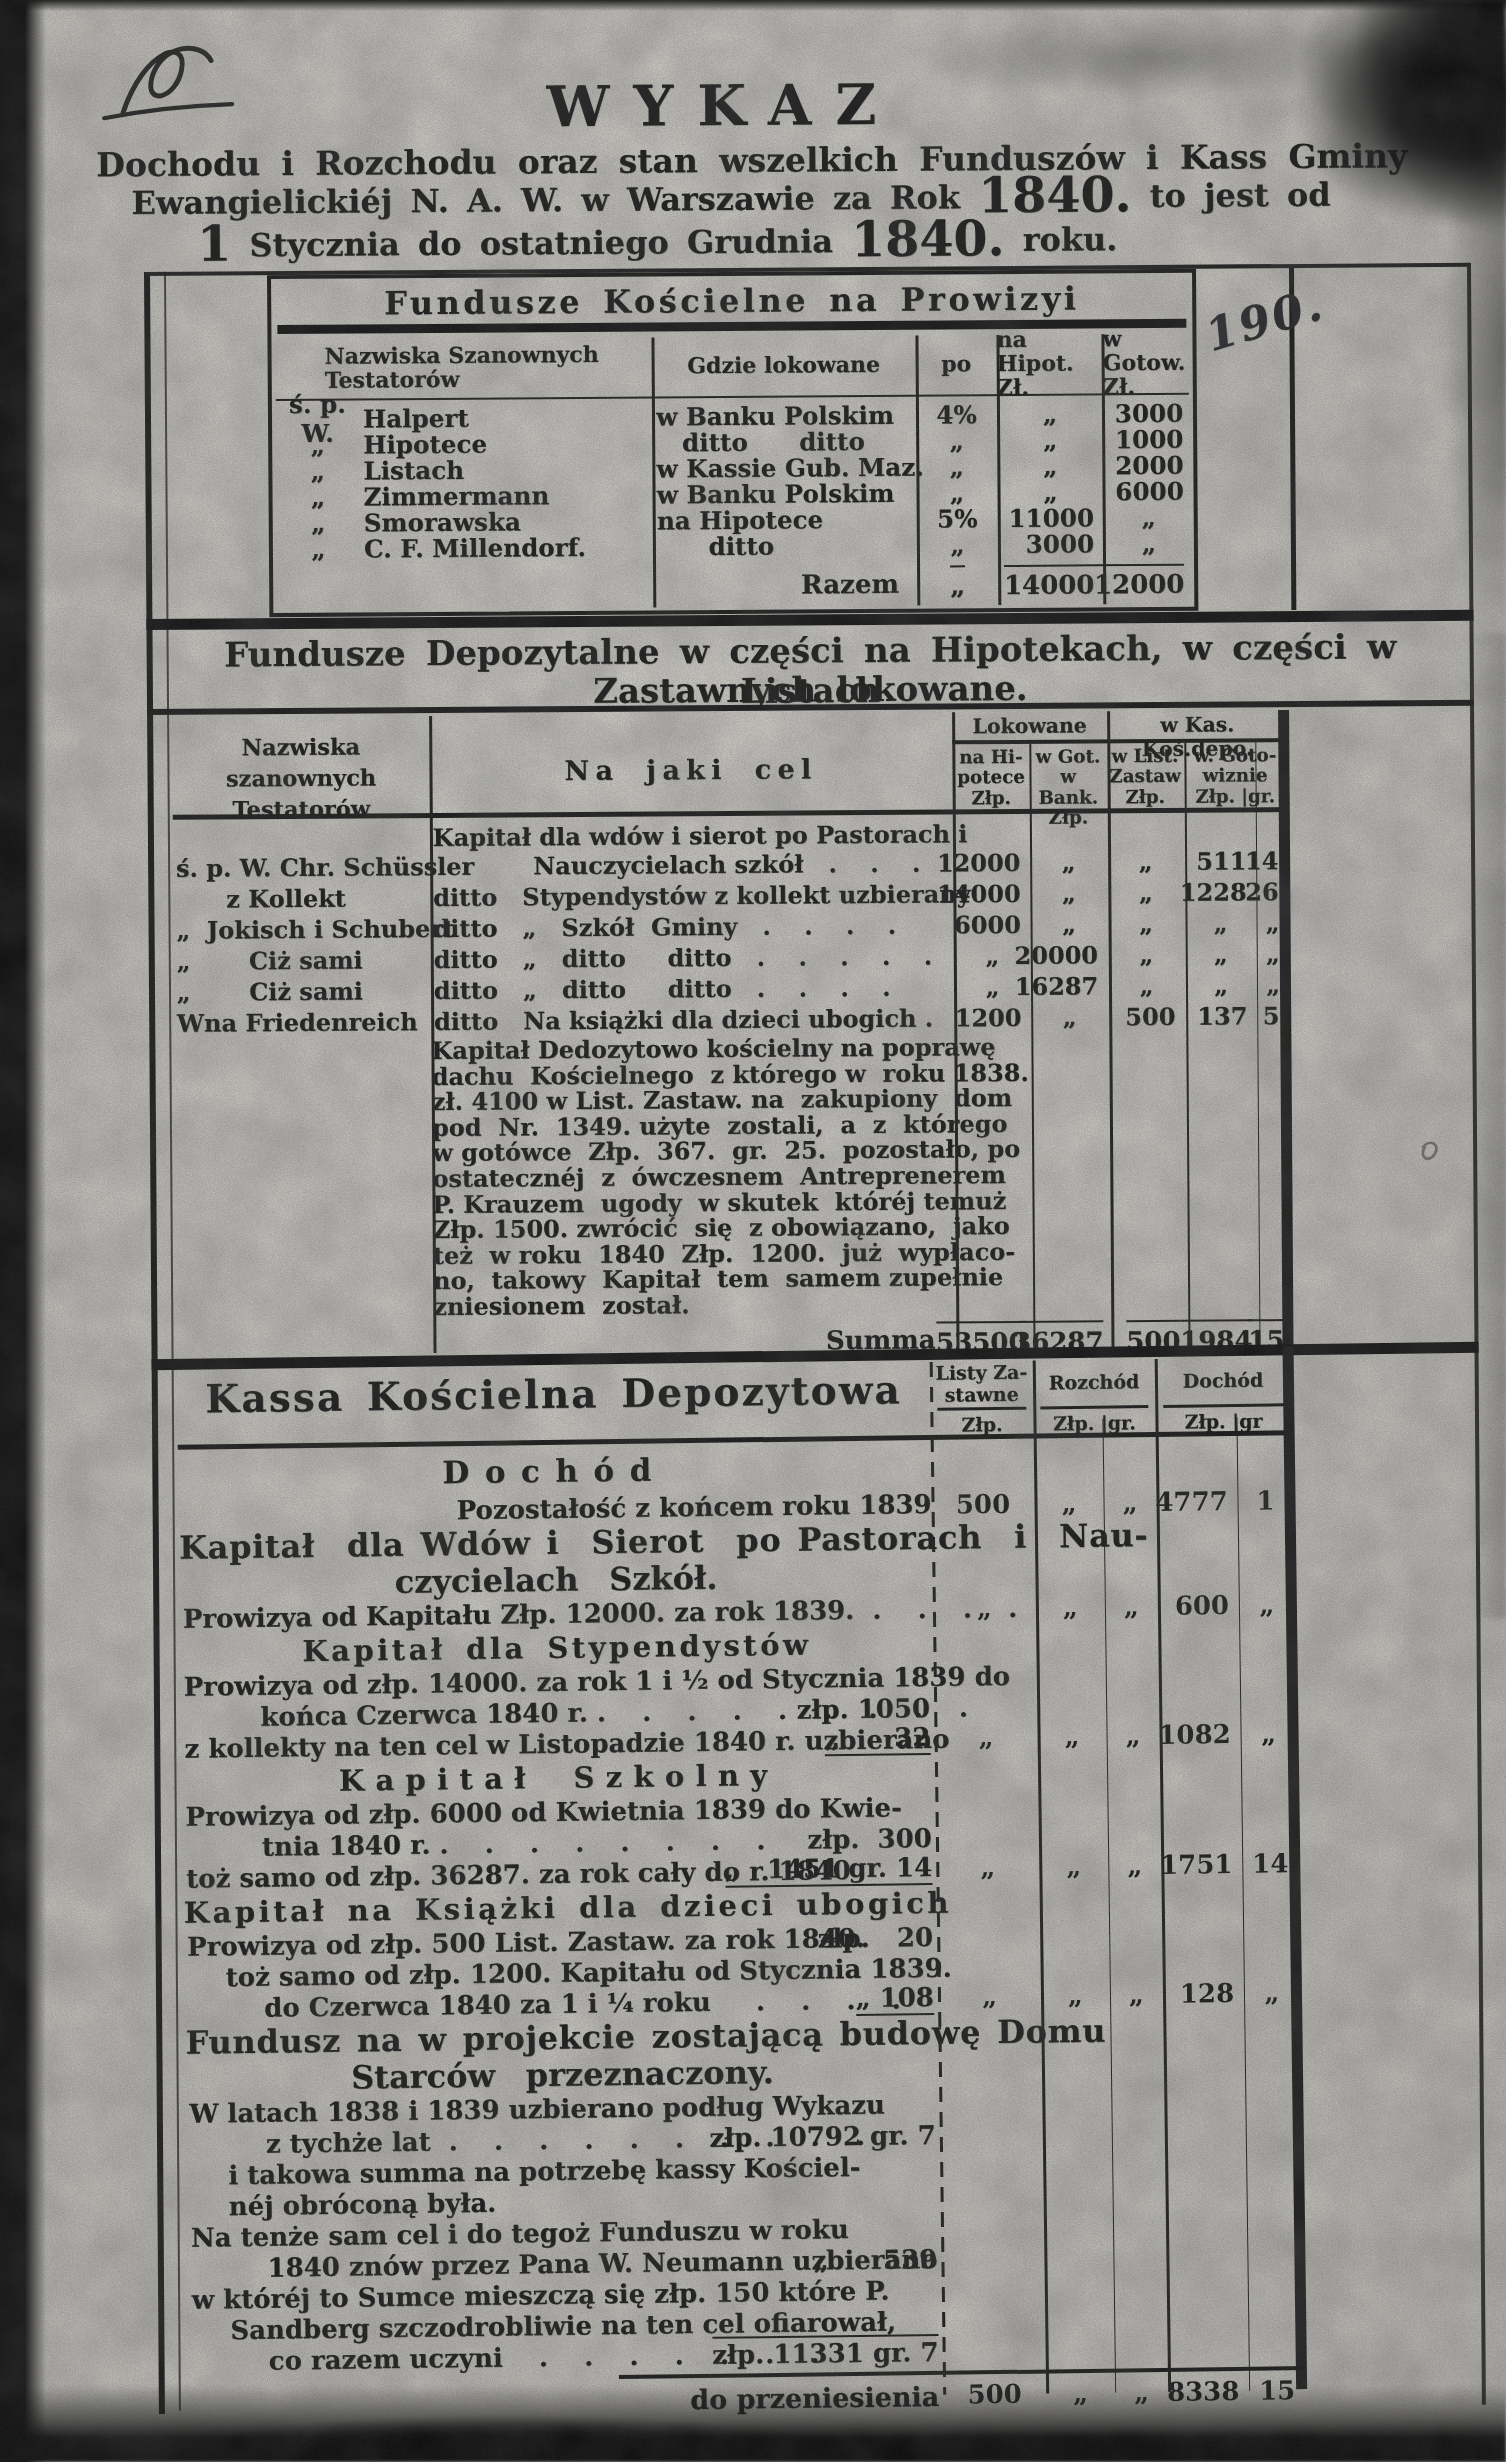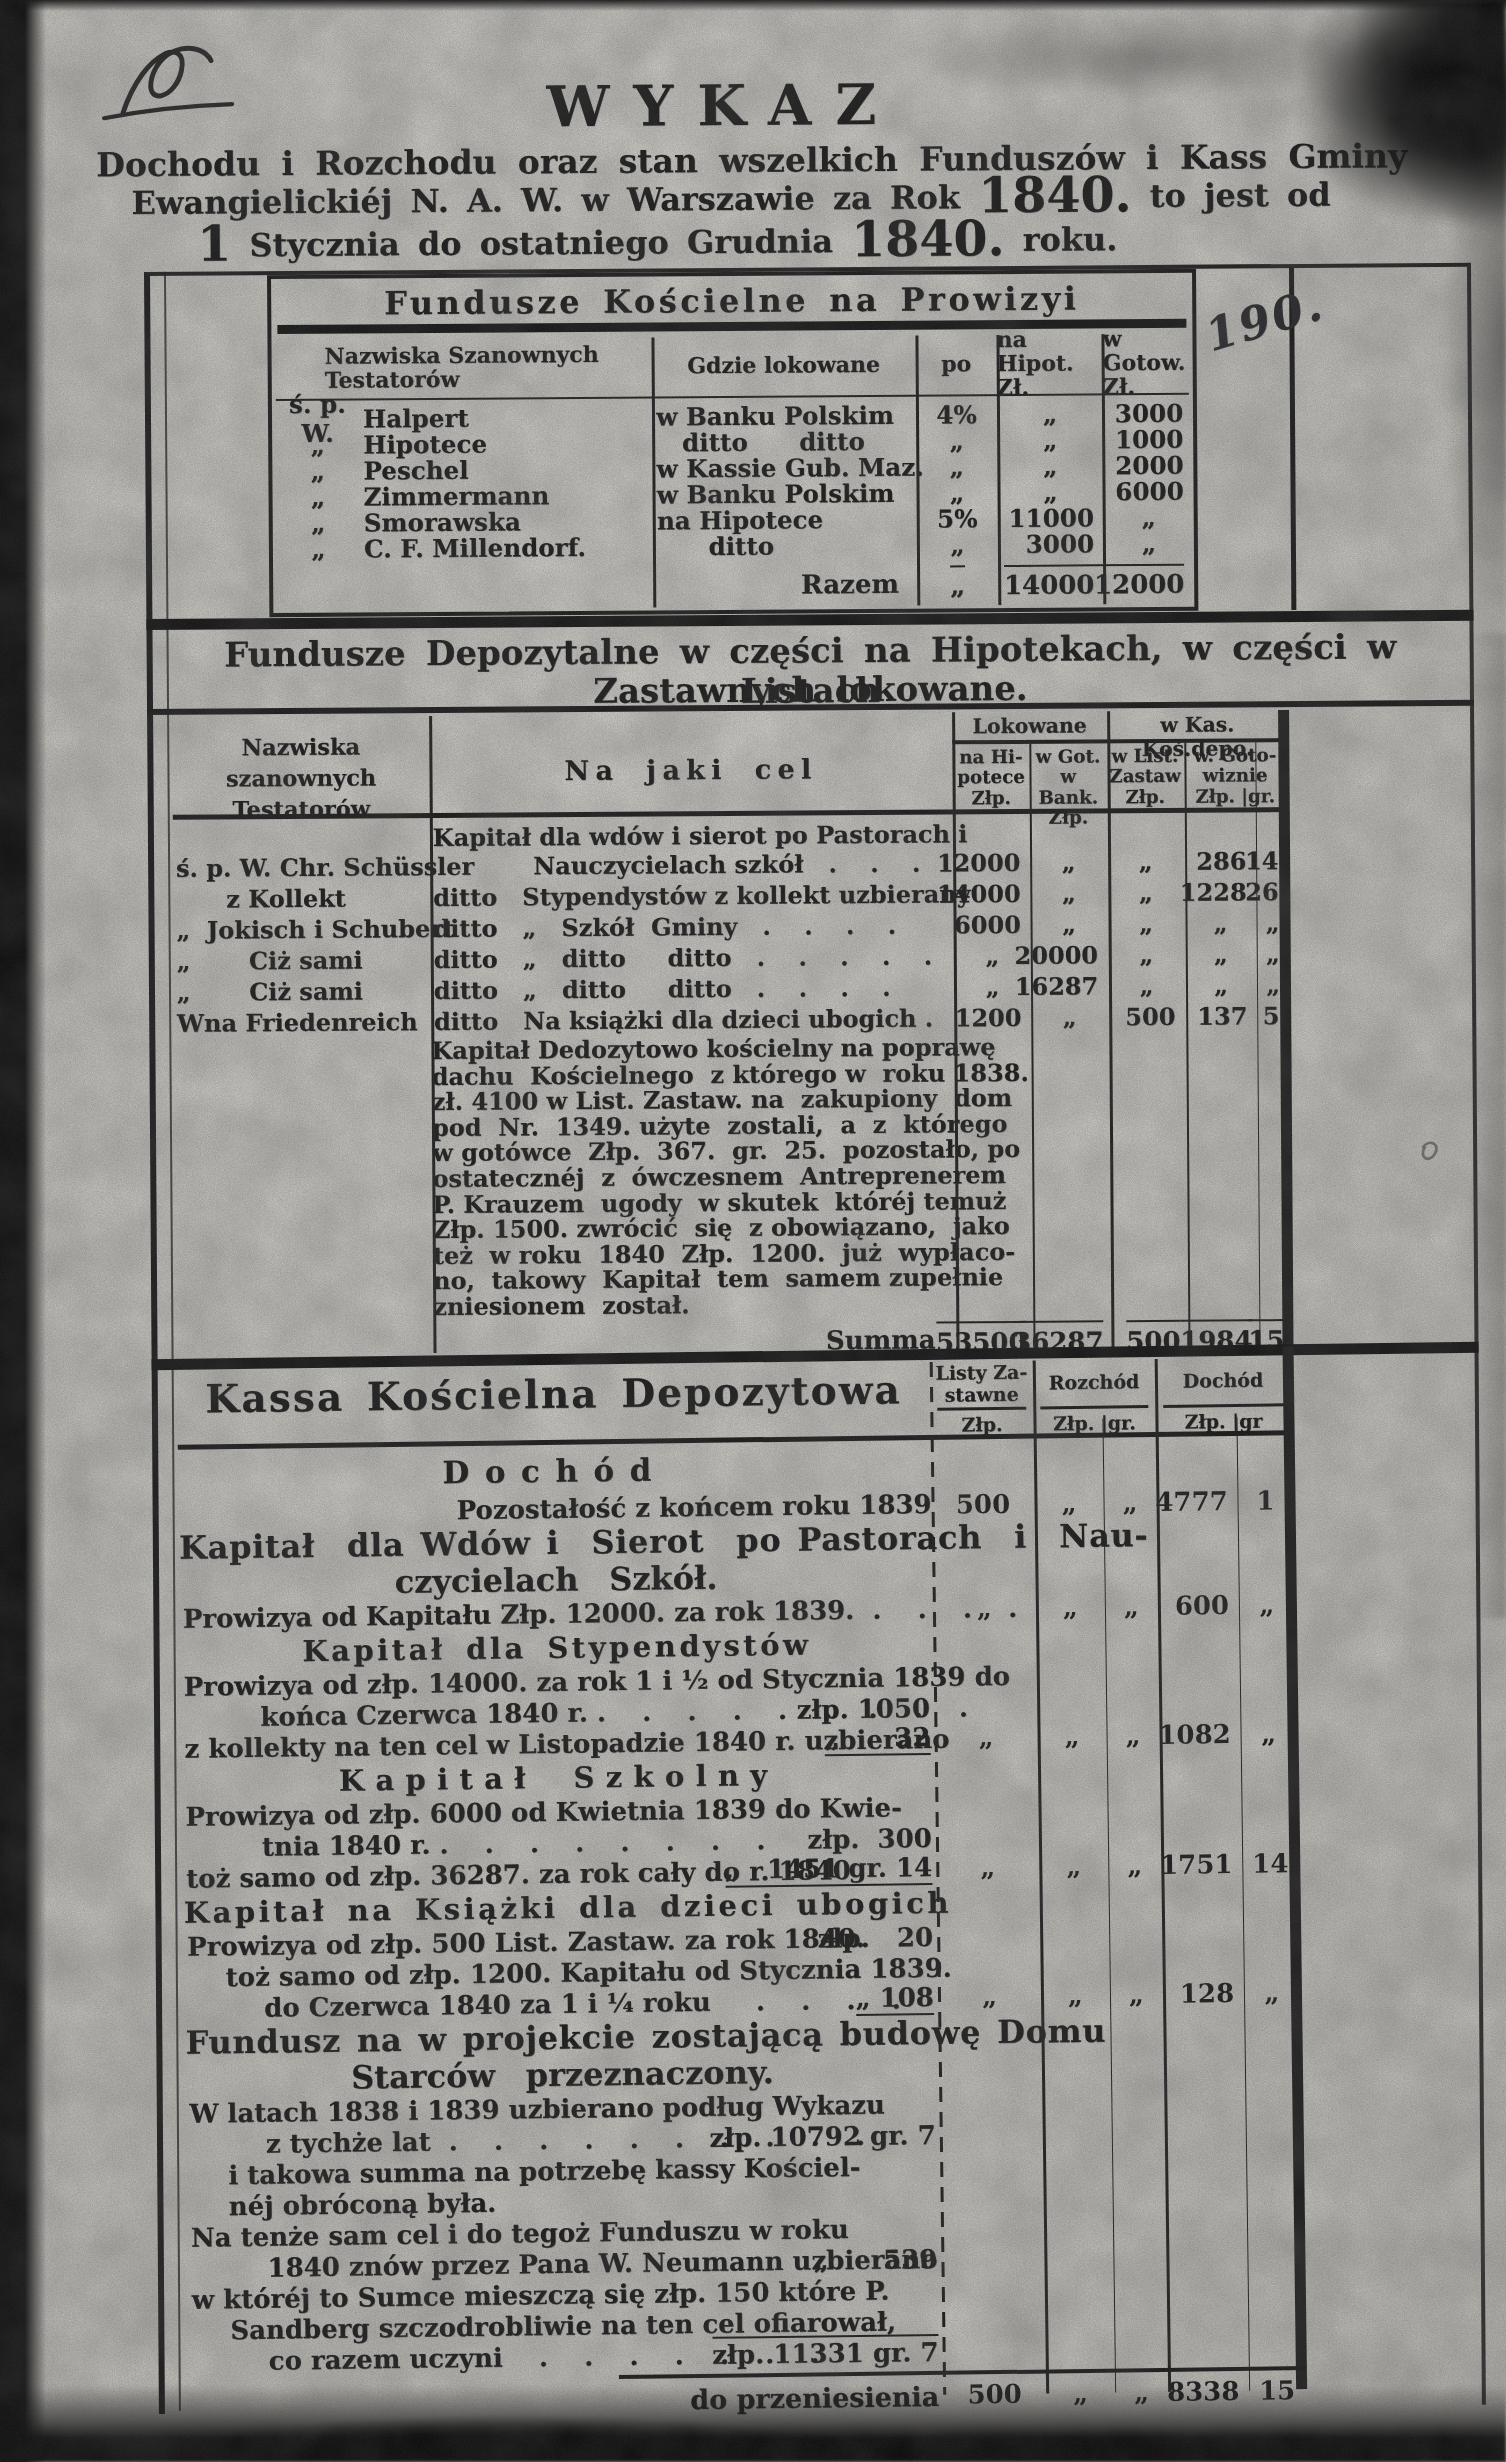--- a/index.html
+++ b/index.html
@@ -183,21 +183,21 @@
           <div class="t1where pre">   ditto      ditto</div>
           <div class="t1po">„</div>
           <div class="q">
             <span>„</span>
           </div>
           <div class="num">
             <span>1000</span>
           </div>
           <div class="t1name">
             <span class="pfx">„</span>
-            <span class="nm">Peschel</span>
+            <span class="nm">Listach</span>
           </div>
           <div class="t1where pre">w Kassie Gub. Maz.</div>
           <div class="t1po">„</div>
           <div class="q">
             <span>„</span>
           </div>
           <div class="num">
             <span>2000</span>
           </div>
           <div class="t1name">
@@ -294,21 +294,21 @@
         <div class="num" style="height: 62px;">
           <span>12000</span>
         </div>
         <div class="q" style="height: 62px;">
           <span>„</span>
         </div>
         <div class="q" style="height: 62px;">
           <span>„</span>
         </div>
         <div class="num" style="height: 62px;">
-          <span>286</span>
+          <span>511</span>
         </div>
         <div class="num" style="height: 62px;">
           <span>14</span>
         </div>
         <div class="nm pre" style="height: 31px;">      z Kollekt</div>
         <div class="cel" style="height: 31px;">
           <div class="prel" style="white-space: pre;">ditto   Stypendystów z kollekt uzbierany</div>
         </div>
         <div class="num" style="height: 31px;">
           <span>14000</span>

